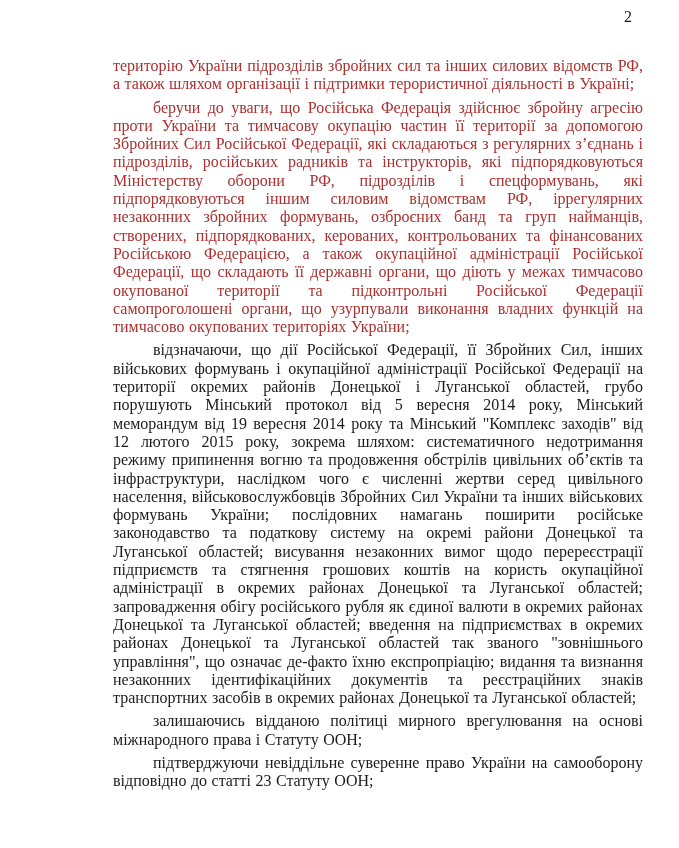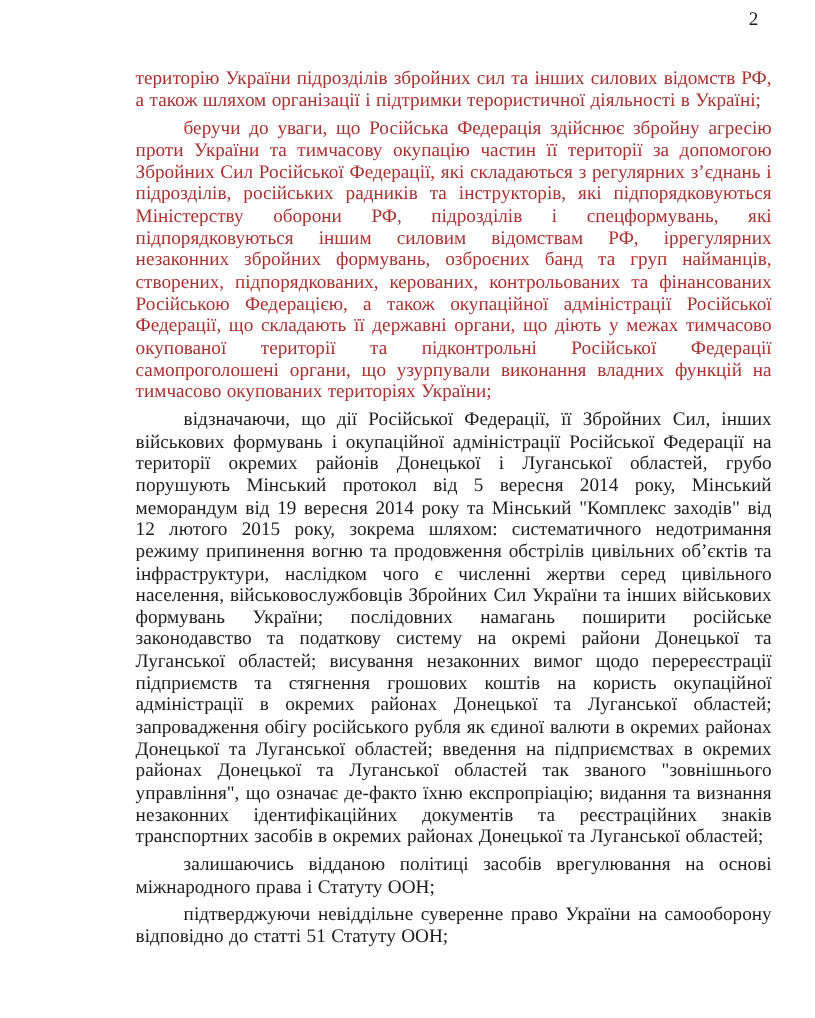--- a/index.html
+++ b/index.html
@@ -52,20 +52,20 @@
   <div class="page-number">2</div>
 
   <div class="content">
 
     <p class="p-red no-indent">територію України підрозділів збройних сил та інших силових відомств РФ, а також шляхом організації і підтримки терористичної діяльності в Україні;</p>
 
     <p class="p-red">беручи до уваги, що Російська Федерація здійснює збройну агресію проти України та тимчасову окупацію частин її території за допомогою Збройних Сил Російської Федерації, які складаються з регулярних з’єднань і підрозділів, російських радників та інструкторів, які підпорядковуються Міністерству оборони РФ, підрозділів і спецформувань, які підпорядковуються іншим силовим відомствам РФ, іррегулярних незаконних збройних формувань, озброєних банд та груп найманців, створених, підпорядкованих, керованих, контрольованих та фінансованих Російською Федерацією, а також окупаційної адміністрації Російської Федерації, що складають її державні органи, що діють у межах тимчасово окупованої території та підконтрольні Російської Федерації самопроголошені органи, що узурпували виконання владних функцій на тимчасово окупованих територіях України;</p>
 
     <p class="p-black">відзначаючи, що дії Російської Федерації, її Збройних Сил, інших військових формувань і окупаційної адміністрації Російської Федерації на території окремих районів Донецької і Луганської областей, грубо порушують Мінський протокол від 5 вересня 2014 року, Мінський меморандум від 19 вересня 2014 року та Мінський "Комплекс заходів" від 12 лютого 2015 року, зокрема шляхом: систематичного недотримання режиму припинення вогню та продовження обстрілів цивільних об’єктів та інфраструктури, наслідком чого є численні жертви серед цивільного населення, військовослужбовців Збройних Сил України та інших військових формувань України; послідовних намагань поширити російське законодавство та податкову систему на окремі райони Донецької та Луганської областей; висування незаконних вимог щодо перереєстрації підприємств та стягнення грошових коштів на користь окупаційної адміністрації в окремих районах Донецької та Луганської областей; запровадження обігу російського рубля як єдиної валюти в окремих районах Донецької та Луганської областей; введення на підприємствах в окремих районах Донецької та Луганської областей так званого "зовнішнього управління", що означає де-факто їхню експропріацію; видання та визнання незаконних ідентифікаційних документів та реєстраційних знаків транспортних засобів в окремих районах Донецької та Луганської областей;</p>
 
-    <p class="p-black">залишаючись відданою політиці засобів врегулювання на основі міжнародного права і Статуту ООН;</p>
+    <p class="p-black">залишаючись відданою політиці мирного врегулювання на основі міжнародного права і Статуту ООН;</p>
 
-    <p class="p-black">підтверджуючи невіддільне суверенне право України на самооборону відповідно до статті 51 Статуту ООН;</p>
+    <p class="p-black">підтверджуючи невіддільне суверенне право України на самооборону відповідно до статті 23 Статуту ООН;</p>
 
 
   </div>
 
 </div>
 
 </body></html>

